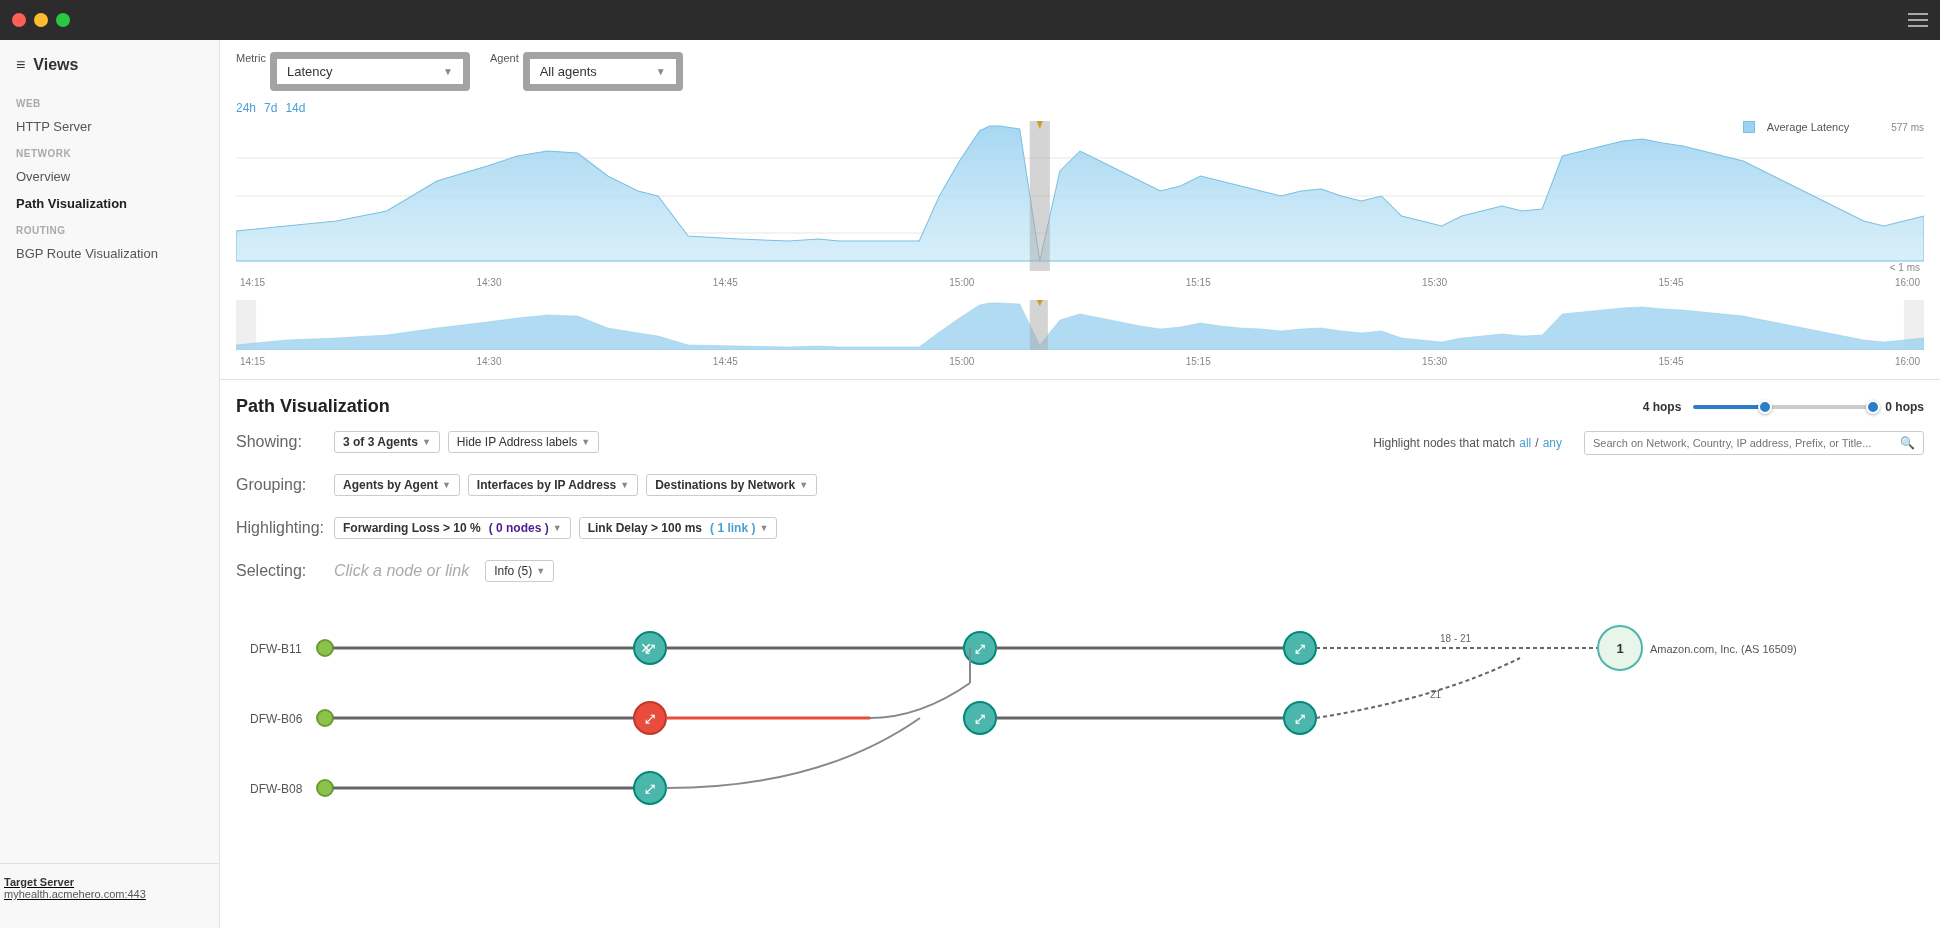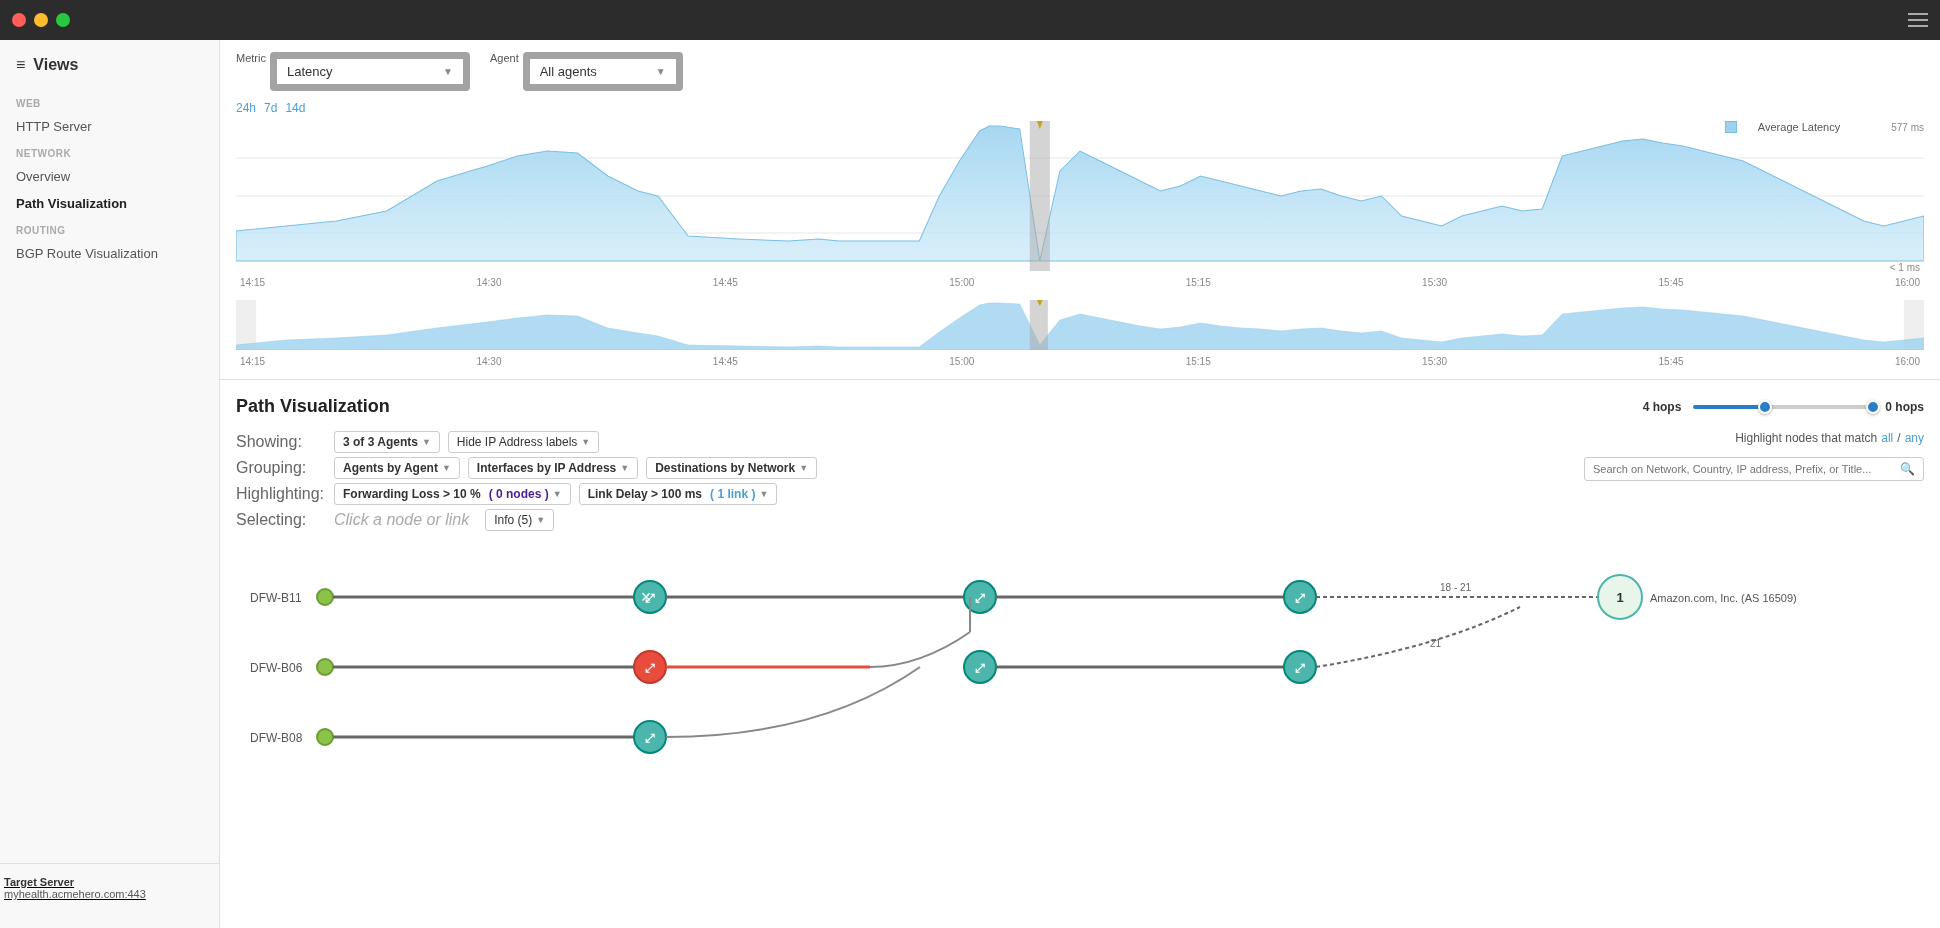--- a/index.html
+++ b/index.html
@@ -119,21 +119,21 @@
       padding: 0;
     }
 
     .chart-container { position: relative; }
     .chart-legend {
       position: absolute;
       top: 0;
       right: 0;
       display: flex;
       align-items: center;
-      gap: 21px;
+      gap: 12px;
       font-size: 11px;
       color: #555;
     }
     .legend-box { width: 12px; height: 12px; background: #9dd3f0; border: 1px solid #7bbfe0; }
 
     
     .main-chart { width: 100%; height: 150px; }
     .mini-chart { width: 100%; height: 50px; margin-top: 8px; }
     .x-axis-labels {
       display: flex;
@@ -216,23 +216,23 @@
       background: #fff;
       font-size: 12px;
       color: #333;
     }
     .filter-chip .chip-arrow { color: #888; font-size: 9px; }
     .filter-chip.bold-text { font-weight: 600; }
 
     
     .right-controls {
       display: flex;
-      flex-direction: column;
-      gap: 12px;
-      align-items: flex-end;
+      flex-direction: row;
+      gap: 22px;
+      align-items: center;
     }
     .highlight-row {
       display: flex;
       align-items: center;
       gap: 4px;
       font-size: 12px;
       color: #555;
     }
     .highlight-row a { color: #4a9fd4; text-decoration: none; cursor: pointer; }
     .search-box {
@@ -254,21 +254,21 @@
     .search-icon { color: #aaa; font-size: 12px; }
 
     
     .click-label { color: #aaa; font-style: italic; }
 
     .controls-top-row {
       display: flex;
       justify-content: space-between;
       align-items: flex-start;
     }
-    .left-controls { display: flex; flex-direction: column; gap: 4px; }
+    .left-controls { display: flex; flex-direction: column; gap: 21px; }
 
     
     .viz-canvas {
       position: relative;
       background: #fff;
       min-height: 200px;
       overflow: hidden;
     }
   </style>
 </head>

